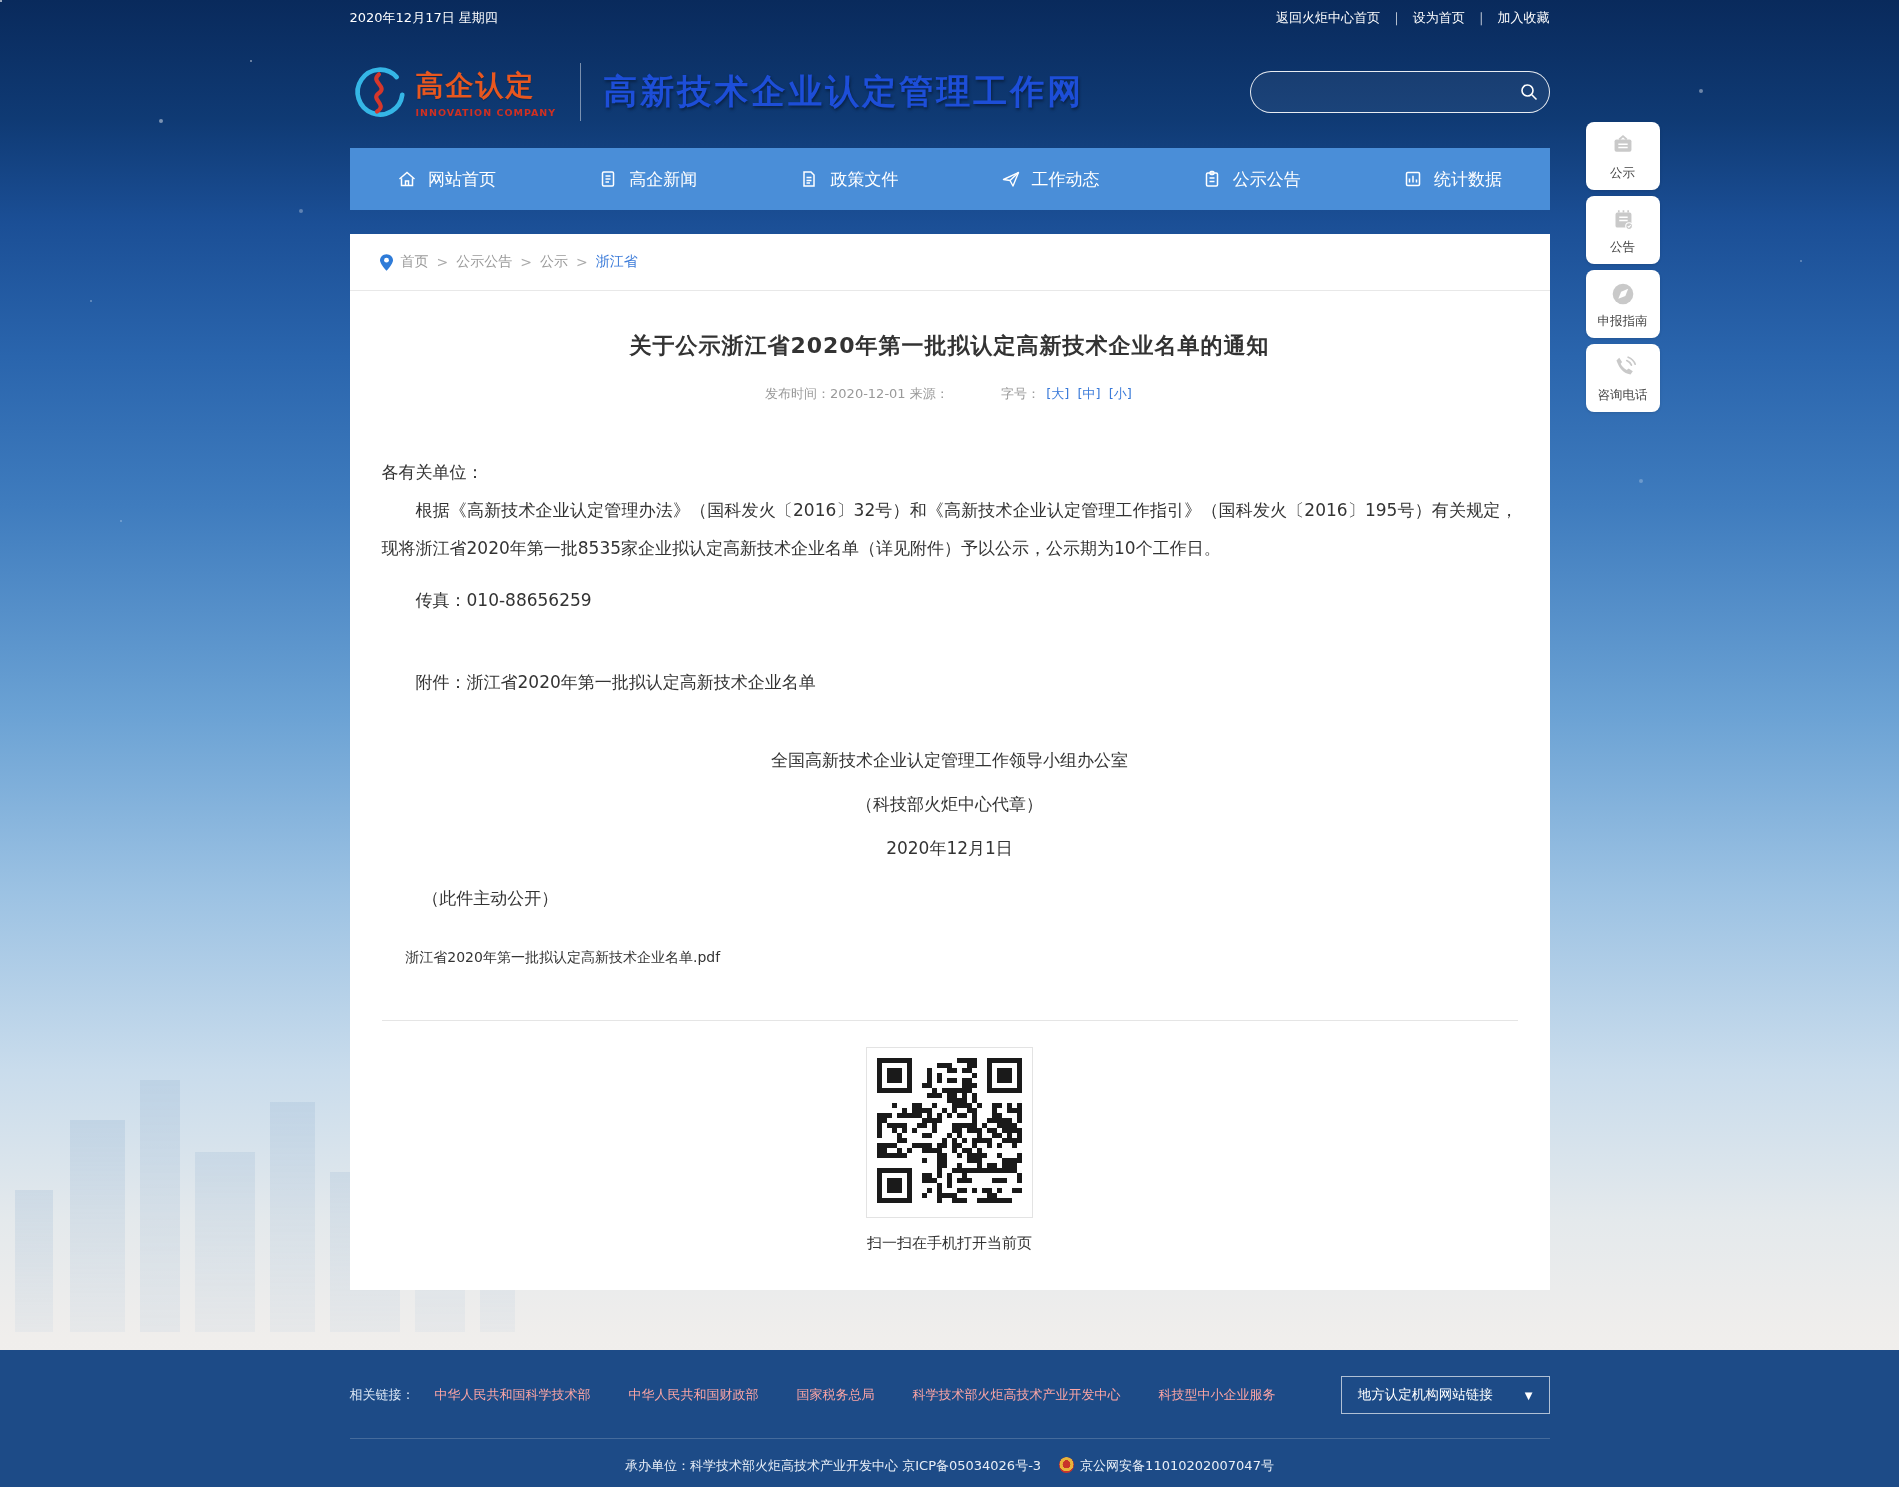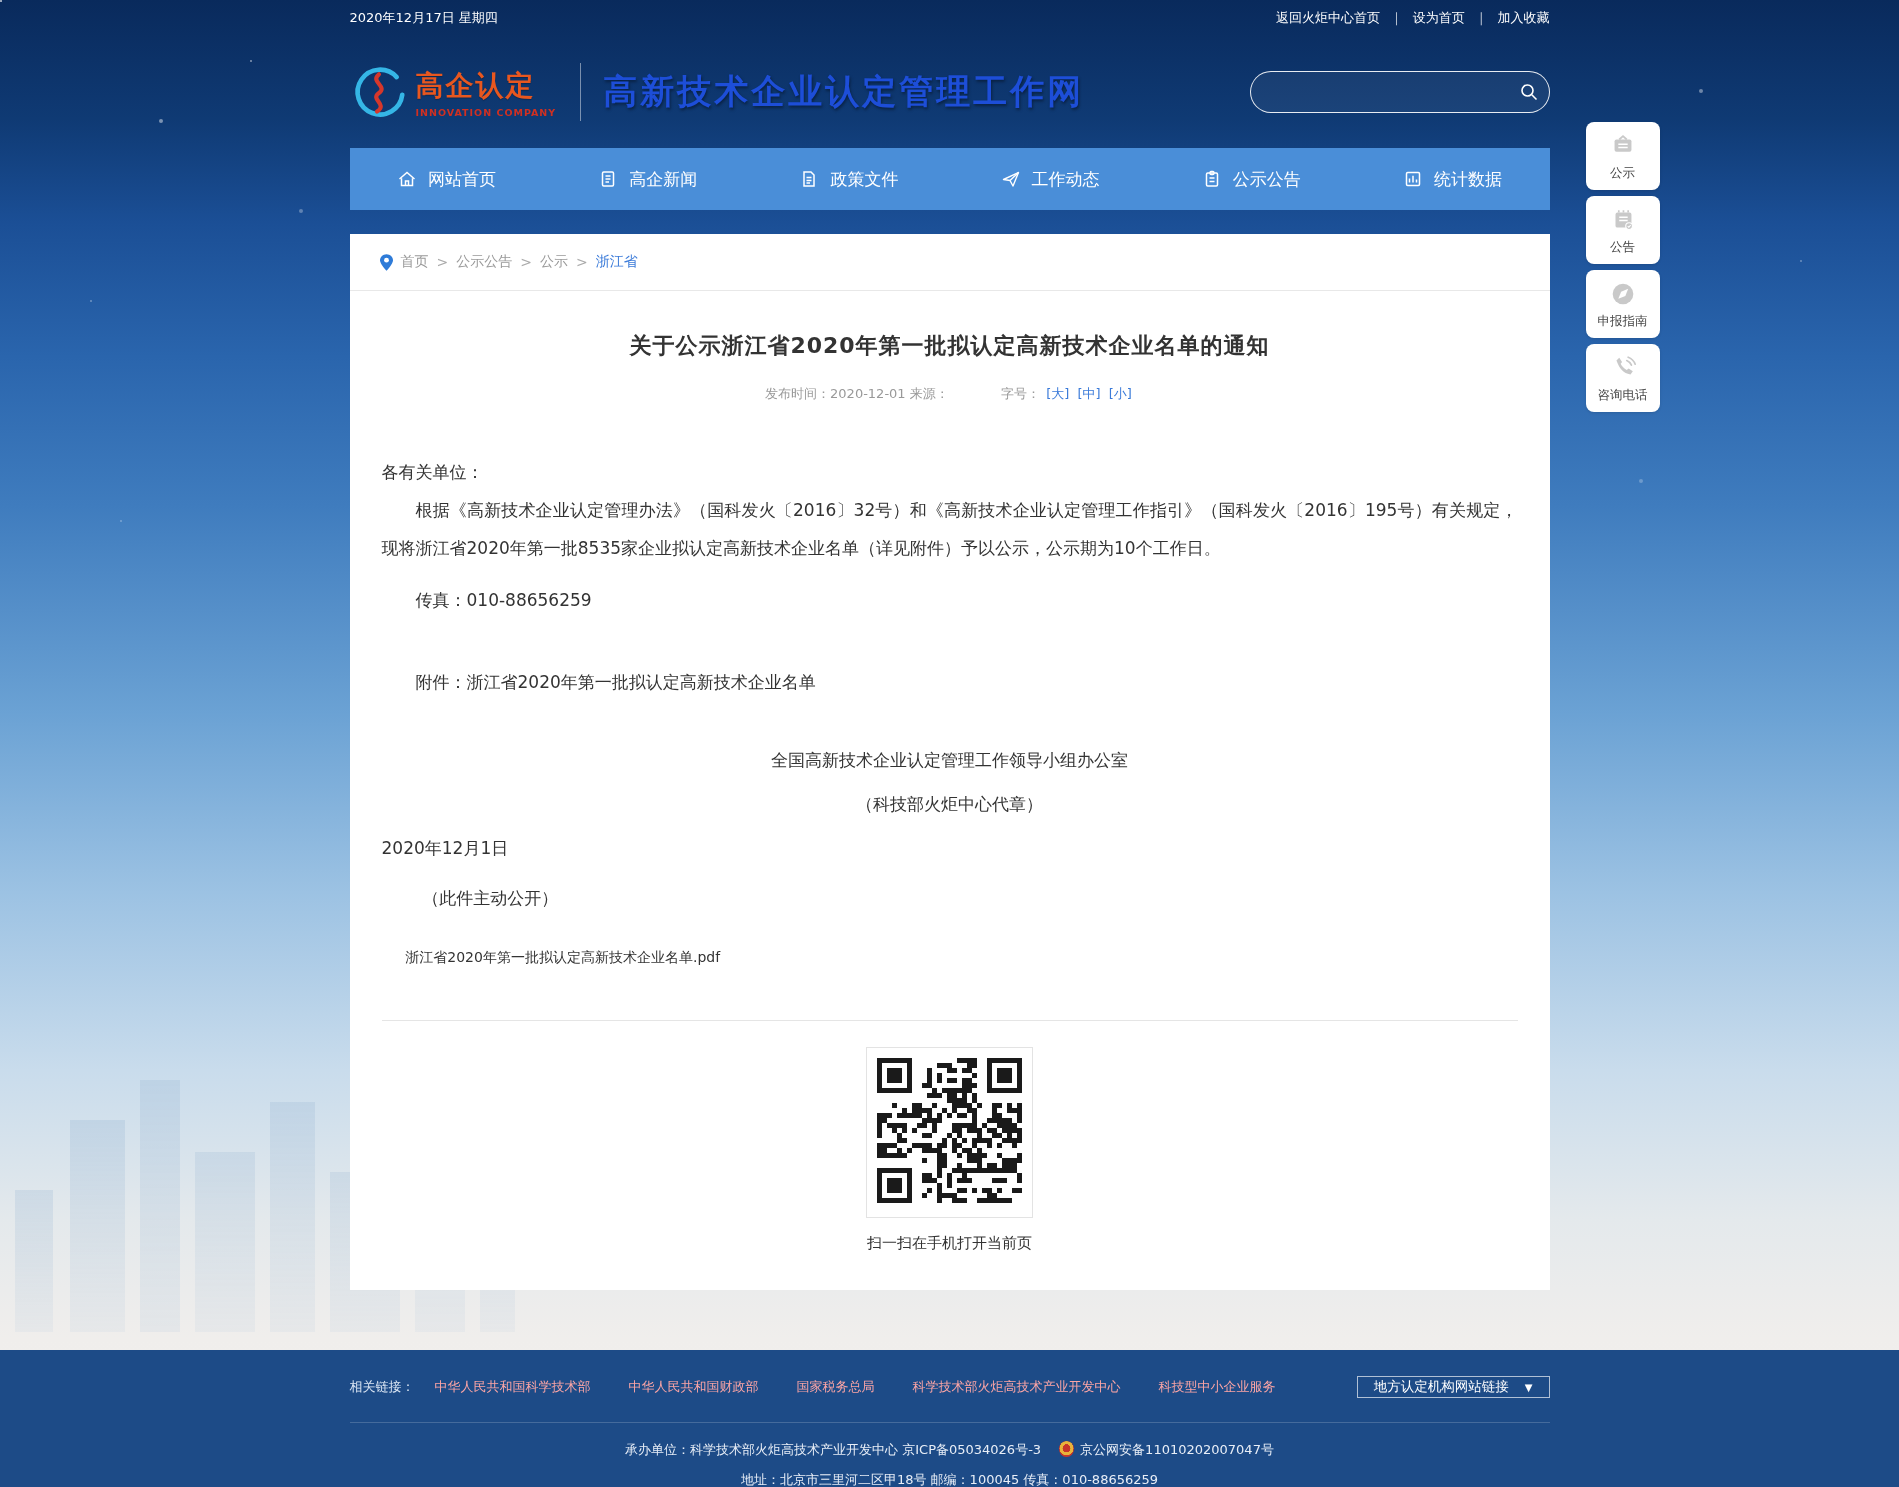--- a/index.html
+++ b/index.html
@@ -84,36 +84,36 @@
   .meta .gap { display:inline-block; width:44px; }
   .meta a { color:#3a7ad9; text-decoration:none; margin:0 2px; }
 
   .article p { font-size:17px; color:#333; line-height:38px; }
   .salutation { margin-top:50px; }
   .body-para { text-indent:2em; text-align:justify; }
   .fax { text-indent:2em; margin-top:14px; }
   .attachment { text-indent:2em; margin-top:44px; }
   .sig { text-align:center; margin-top:40px; }
   .sig2 { text-align:center; margin-top:6px; }
-  .sig3 { margin-top:6px; }
+  .sig3 { text-align:center; margin-top:6px; }
   .disclosure { margin-top:12px; padding-left:2.4em; }
   .pdf-line { margin-top:20px; padding-left:1.4em; }
   .pdf-line a { font-size:14px; color:#333; text-decoration:none; }
   .hr { border:none; border-top:1px solid #e5e5e5; margin-top:44px; }
   .qr-wrap { text-align:center; margin-top:26px; }
   .qr-box { display:inline-block; padding:10px; border:1px solid #e3e3e3; background:#fff; }
   .qr-caption { text-align:center; font-size:15px !important; color:#333; margin-top:14px; line-height:22px !important; }
 
   
   .footer { margin-top:60px; background:#1d4b87; min-height:158px; padding-top:26px; }
   .footer-links { display:flex; align-items:center; color:#dbe6f4; font-size:13px; }
   .footer-links a { color:#fca5a5; text-decoration:none; margin-right:38px; }
   .footer-links .lbl { margin-right:20px; }
-  .dropdown { margin-left:auto; border:1px solid rgba(255,255,255,.65); padding:1px 16px;
-    display:flex; align-items:center; gap:16px; color:#fff; font-size:13.5px; cursor:pointer; }
+  .dropdown { margin-left:auto; border:1px solid rgba(255,255,255,.65); padding:9px 16px;
+    display:flex; align-items:center; gap:32px; color:#fff; font-size:13.5px; cursor:pointer; }
   .dropdown .caret { font-size:10px; }
   .footer-divider { border-top:1px solid rgba(255,255,255,.18); margin-top:24px; }
   .footer-bottom { text-align:center; color:#e8eef7; font-size:13px; line-height:30px; padding:12px 0 16px; }
   .footer-bottom a { color:#e8eef7; text-decoration:none; }
   .emblem { display:inline-block; width:15px; height:16px; border-radius:50%;
     background:radial-gradient(circle at 50% 45%, #c8342a 0 34%, #e8b33a 35% 60%, #c8342a 61%);
     margin:0 6px 0 18px; vertical-align:-3px; }
 </style>
 </head>
 <body>

